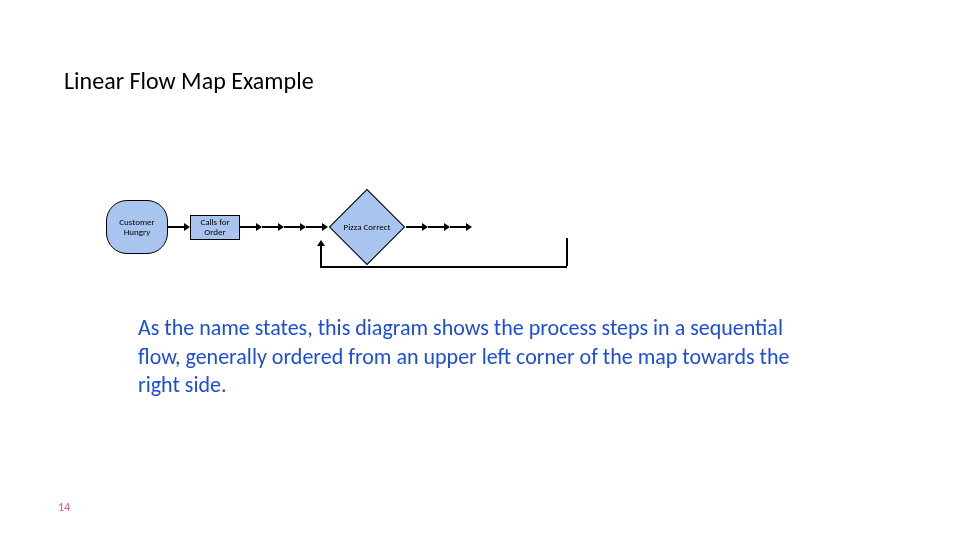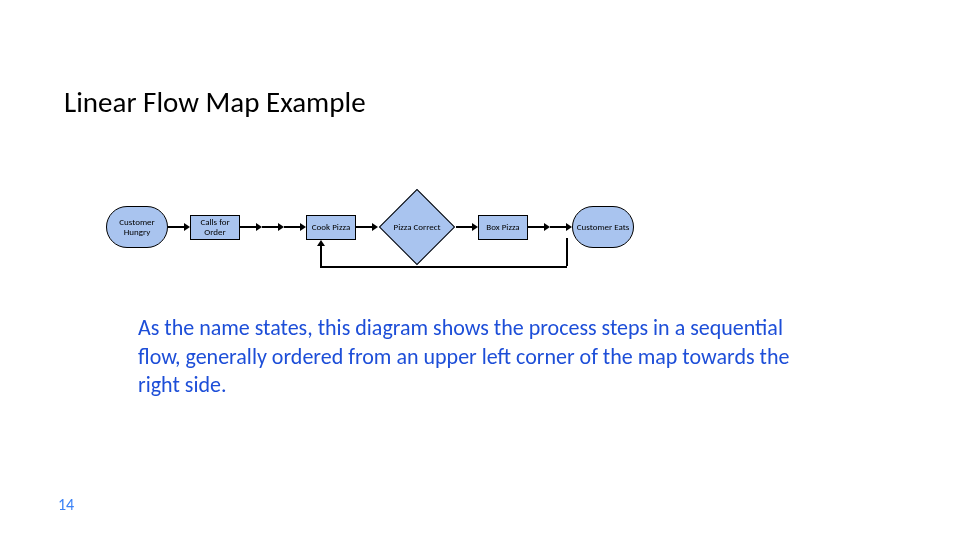--- a/index.html
+++ b/index.html
@@ -6,37 +6,37 @@
   body {
     width: 960px;
     height: 540px;
     background: #fff;
     font-family: "Calibri", "Segoe UI", Arial, sans-serif;
     position: relative;
     overflow: hidden;
   }
   .title {
     position: absolute;
-    top: 84px;
+    top: 66px;
     left: 64px;
-    font-size: 29px;
+    font-size: 24px;
     font-weight: 400;
     color: #000;
   }
   .flow-wrap {
     position: absolute;
     top: 200px;
     left: 106px;
     display: flex;
     align-items: center;
     gap: 0;
   }
   .terminator {
     width: 62px;
-    height: 42px;
+    height: 54px;
     border: 1.5px solid #000;
     border-radius: 21px / 21px;
     background: #a9c4ef;
     display: flex;
     align-items: center;
     justify-content: center;
     text-align: center;
     font-size: 9px;
     line-height: 1.1;
     padding: 2px;
@@ -136,22 +136,22 @@
     left: 138px;
     width: 680px;
     font-size: 22px;
     line-height: 1.3;
     color: #1d4ed8;
   }
   .page-num {
     position: absolute;
     bottom: 26px;
     left: 58px;
-    font-size: 16px;
-    color: #3b82f6;
+    font-size: 12px;
+    color: #ec4899;
   }
 </style>
 </head>
 <body>
 
 <div class="title">Linear Flow Map Example</div>
 
 <div class="flow-wrap">
 
   <div class="terminator">Customer Hungry</div>
@@ -169,46 +169,43 @@
   <div class="arrow">
       <div class="arrow-line"></div>
       <div class="arrow-head"></div>
     </div>
 
   <div class="arrow">
       <div class="arrow-line"></div>
       <div class="arrow-head"></div>
     </div>
 
-  <div class="process">Cook Pizza</div>
   <div class="arrow">
       <div class="arrow-line"></div>
       <div class="arrow-head"></div>
     </div>
 
   <div class="decision">
     <span>Pizza Correct</span>
   </div>
 
   <div class="arrow">
       <div class="arrow-line"></div>
       <div class="arrow-head"></div>
     </div>
-  <div class="process">Box Pizza</div>
-  <div class="arrow">
-      <div class="arrow-line"></div>
-      <div class="arrow-head"></div>
-    </div>
-
-  <div class="arrow">
-      <div class="arrow-line"></div>
-      <div class="arrow-head"></div>
-    </div>
-
-  <div class="terminator">Customer Eats</div>
+  <div class="arrow">
+      <div class="arrow-line"></div>
+      <div class="arrow-head"></div>
+    </div>
+
+  <div class="arrow">
+      <div class="arrow-line"></div>
+      <div class="arrow-head"></div>
+    </div>
+
 </div>
 
 <div class="feedback">
   <div class="feedback-down"></div>
   <div class="feedback-h"></div>
   <div class="feedback-up"></div>
   <div class="feedback-head"></div>
 </div>
 
 <div class="desc">As the name states, this diagram shows the process steps in a sequential flow, generally ordered from an upper left corner of the map towards the right side.</div>

